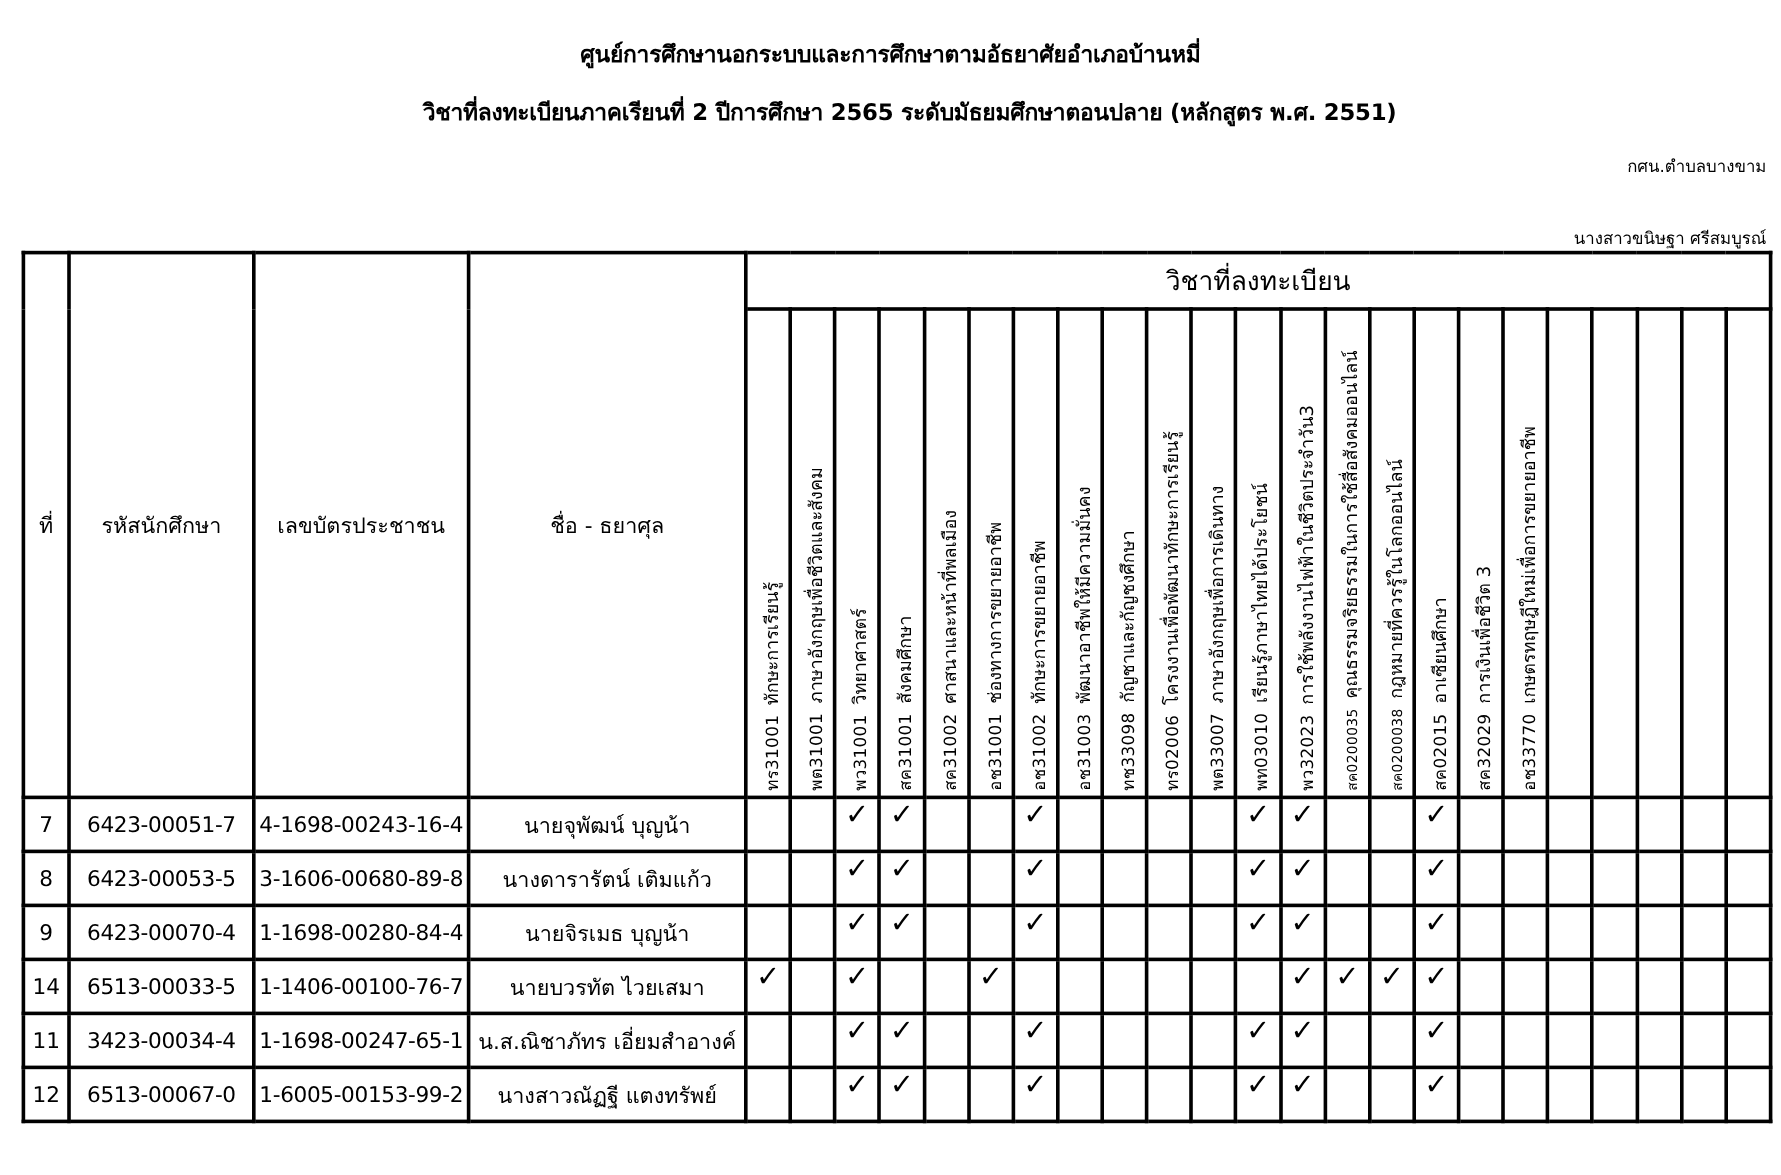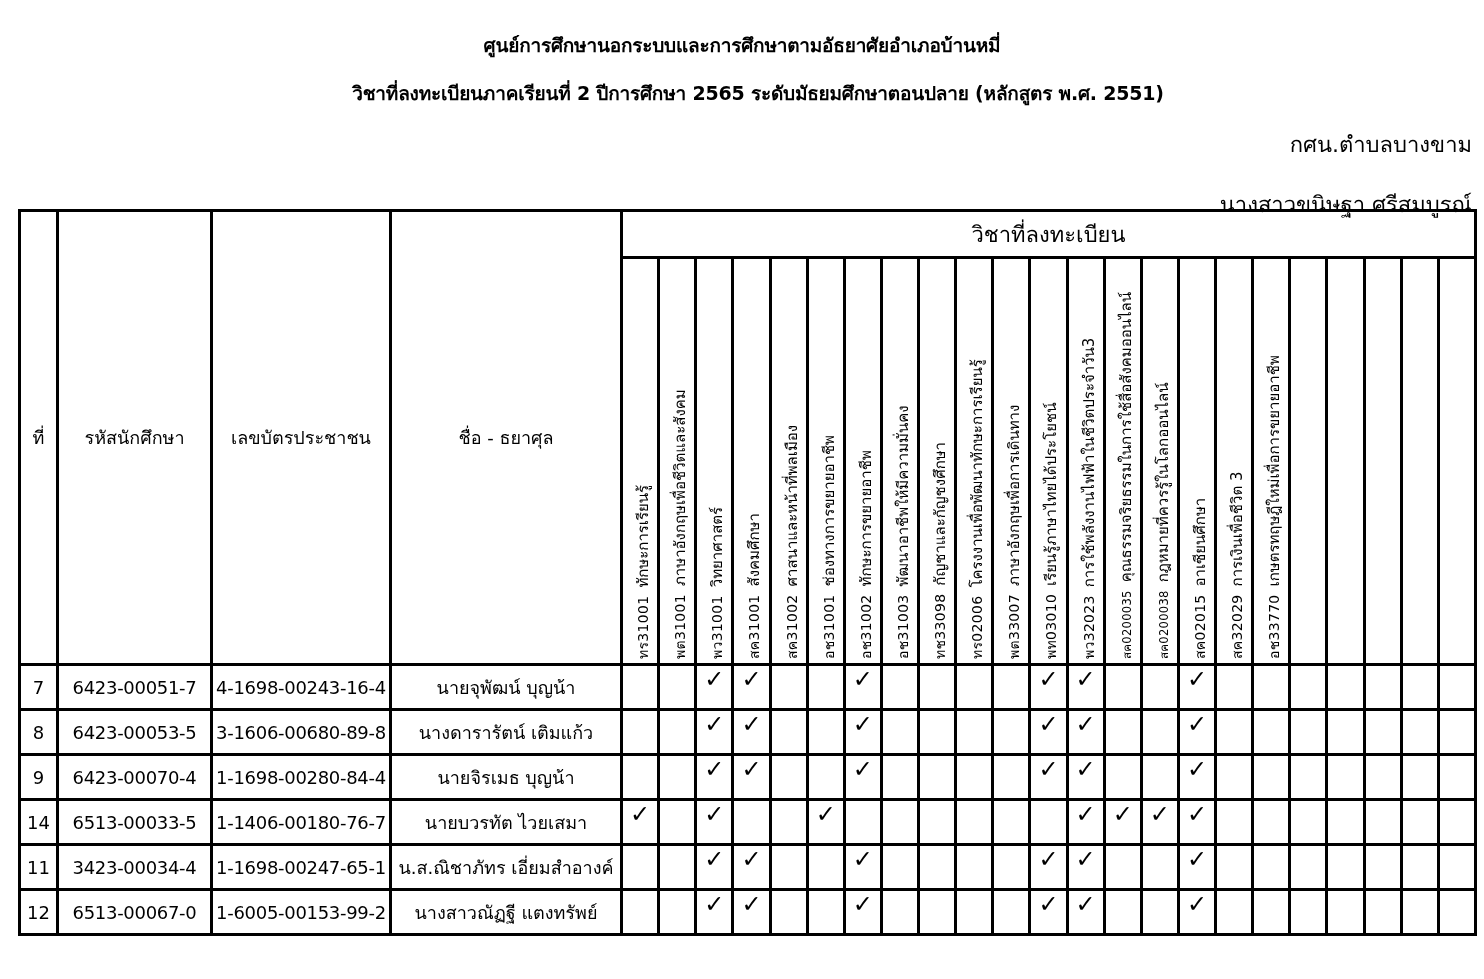--- a/index.html
+++ b/index.html
@@ -8,21 +8,21 @@
     font-family: "DejaVu Sans", "Liberation Sans", sans-serif;
     color: #000;
   }
   .title {
     position: absolute; left: 0; width: 1484px; text-align: center;
     font-weight: bold; font-size: 19px; letter-spacing: -0.2px;
   }
   #t1 { top: 30px; }
   #t2 { top: 78px; padding-left: 16px; }
   .right-note {
-    position: absolute; right: 12px; font-size: 22px;
+    position: absolute; right: 12px; font-size: 14px;
   }
   #r1 { top: 127px; }
   #r2 { top: 187px; }
 
   table.grid {
     position: absolute; left: 18px; top: 209px;
     border-collapse: collapse; table-layout: fixed;
     width: 1459px;
   }
   table.grid td, table.grid th {
@@ -228,21 +228,21 @@
         <td class="chk"></td>
         <td class="chk"></td>
         <td class="chk"></td>
         <td class="chk"></td>
         <td class="chk"></td>
         <td class="chk"></td>
       </tr>
       <tr>
         <td>14</td>
         <td class="idc">6513-00033-5</td>
-        <td class="idc">1-1406-00180-76-7</td>
+        <td class="idc">1-1406-00100-76-7</td>
         <td class="name">นายบวรทัต  ไวยเสมา</td>
         <td class="chk"><span>✓</span></td>
         <td class="chk"></td>
         <td class="chk"><span>✓</span></td>
         <td class="chk"></td>
         <td class="chk"></td>
         <td class="chk"><span>✓</span></td>
         <td class="chk"></td>
         <td class="chk"></td>
         <td class="chk"></td>

